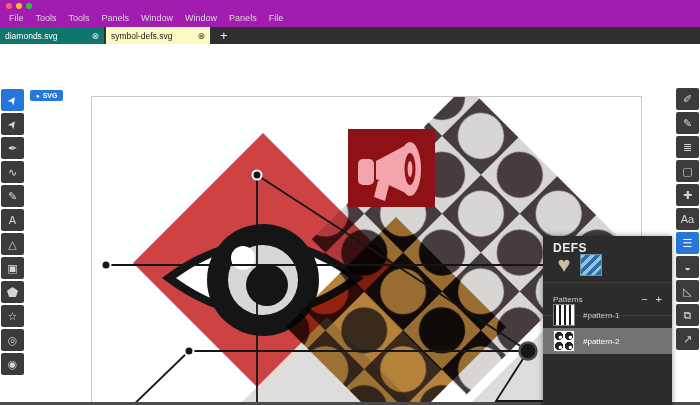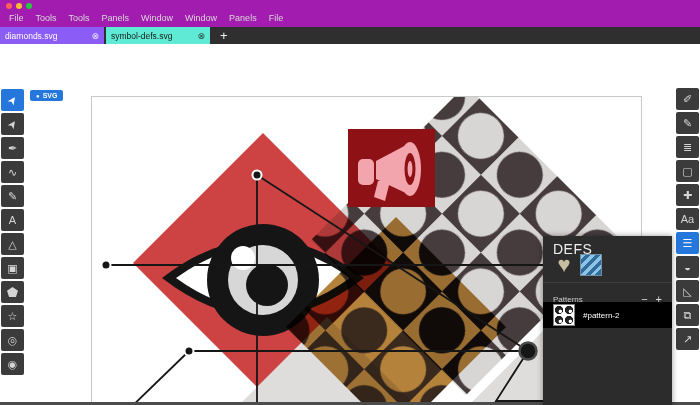--- a/index.html
+++ b/index.html
@@ -7,22 +7,22 @@
   .abs{position:absolute}
   
   .titlebar{left:0;top:0;width:700px;height:27px;background:#a21caf}
   .lights{left:6px;top:3px;display:flex;gap:4px}
   .light{width:6px;height:6px;border-radius:50%}
   .menu-bar{left:3px;top:12px;display:flex}
   .menu-item{color:#d8d8d8;font-size:9px;padding:1px 6px;cursor:default}
   
   .tab-bar{left:0;top:27px;width:700px;height:17px;background:#2f2f2f;display:flex;align-items:stretch}
   .tab{width:104px;display:flex;align-items:center;font-size:8.5px;padding:0 5px;box-sizing:border-box;margin-right:2px}
-  .tab.active{background:#8b5cf6;color:#fff}
-  .tab:not(.active){background:#5eead4;color:#1b1b1b}
+  .tab.active{background:#0f766e;color:#fff}
+  .tab:not(.active){background:#fef9c3;color:#1b1b1b}
   .tab-label{white-space:nowrap;overflow:hidden}
   .tab-close{margin-left:auto;font-size:9px;opacity:.85}
   .newtab{color:#eee;font-size:13px;margin-left:8px;align-self:center;line-height:10px}
   
   .main{left:0;top:44px;width:700px;height:359px;background:#fff}
   .win-bottom{left:0;top:402px;width:700px;height:3px;background:#4c4c4c}
   
   .toolcol{display:flex;flex-direction:column;gap:2px}
   .toolcol.left{left:1px;top:45px}
   .toolcol.right{left:676px;top:44px}
@@ -36,33 +36,33 @@
   
   .chip{left:30px;top:46px;background:#2677dc;color:#fff;font-size:7px;font-weight:bold;
     padding:2px 6px;border-radius:2px;display:flex;gap:3px;align-items:center}
   .chip .dot{font-size:6px}
   
   .page{left:91px;top:52px;width:549px;height:341px;border:1px solid #c9c9c9;background:#fff}
   .page svg{display:block}
   
   .defs{left:543px;top:192px;width:129px;height:203px;background:#2c2c2c;z-index:5;
     box-shadow:0 0 6px rgba(0,0,0,.4);color:#ddd}
-  .defs-title{position:absolute;left:10px;top:5px;font-size:14px;font-weight:normal;letter-spacing:.5px;color:#eee}
+  .defs-title{position:absolute;left:10px;top:5px;font-size:12px;font-weight:bold;letter-spacing:.5px;color:#eee}
   .swatch-row{position:absolute;left:10px;top:18px;display:flex;gap:5px}
   .swatch{width:22px;height:22px;display:flex;align-items:center;justify-content:center}
   .swatch-heart{color:#c8bfa0;font-size:22px;line-height:22px}
   .swatch-hatch{background:repeating-linear-gradient(135deg,#8fc3e4 0 3px,#2e6d9e 3px 7px);border:1px solid #6f8fa5;box-sizing:border-box}
   .pat-head{position:absolute;left:0;top:46px;width:100%;height:34px;border-top:1px solid #3e3e3e;border-bottom:1px solid #3e3e3e;
     display:flex;align-items:center;box-sizing:border-box;padding:0 10px}
   .pat-head .t{font-size:8px;color:#ccc}
   .pat-head .btns{margin-left:auto;display:flex;gap:8px}
   .pat-head .btns span{font-size:11px;color:#ddd;cursor:pointer;line-height:1}
   .pat-list{position:absolute;left:0;top:66px;width:100%}
   .pat-row{display:flex;align-items:center;gap:8px;height:26px;padding-left:10px;font-size:8px;color:#ccc;cursor:pointer}
-  .pat-row.selected{background:#000000;color:#fff}
+  .pat-row.selected{background:#737373;color:#fff}
   .thumb{width:22px;height:22px;background:#fff;border:1px solid #808080;box-sizing:border-box;flex:none}
   .thumb.stripes{background-image:repeating-linear-gradient(90deg,#1a1a1a 0 2px,#fff 2px 5px)}
   .thumb.circles{background-image:
       radial-gradient(circle at 63% 63%,#fff 0 1.4px,transparent 2px),
       radial-gradient(circle at 50% 50%,#222 0 3.8px,transparent 4.4px);
       background-size:10px 10px;background-position:0 0}
 </style>
 </head>
 <body>
 
@@ -253,20 +253,24 @@
         <span class="swatch swatch-hatch"></span>
       </div>
     <div class="pat-head">
       <span class="t">Patterns</span>
       <span class="btns">
         <span>−</span>
         <span>+</span>
       </span>
     </div>
     <div class="pat-list">
+        <div class="pat-row ">
+     <span class="thumb stripes"></span>
+     <span>#pattern-1</span>
+   </div>
         <div class="pat-row selected">
      <span class="thumb circles"></span>
      <span>#pattern-2</span>
    </div>
       </div>
 
   </div>
 </div>
 
 <div class="abs win-bottom"></div>

